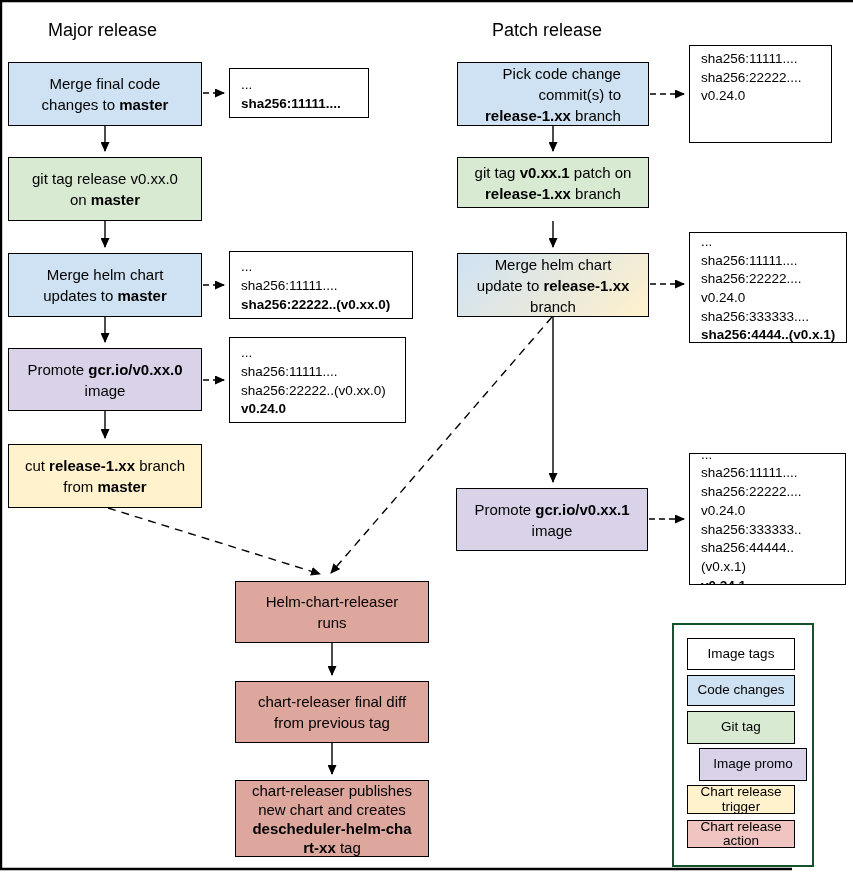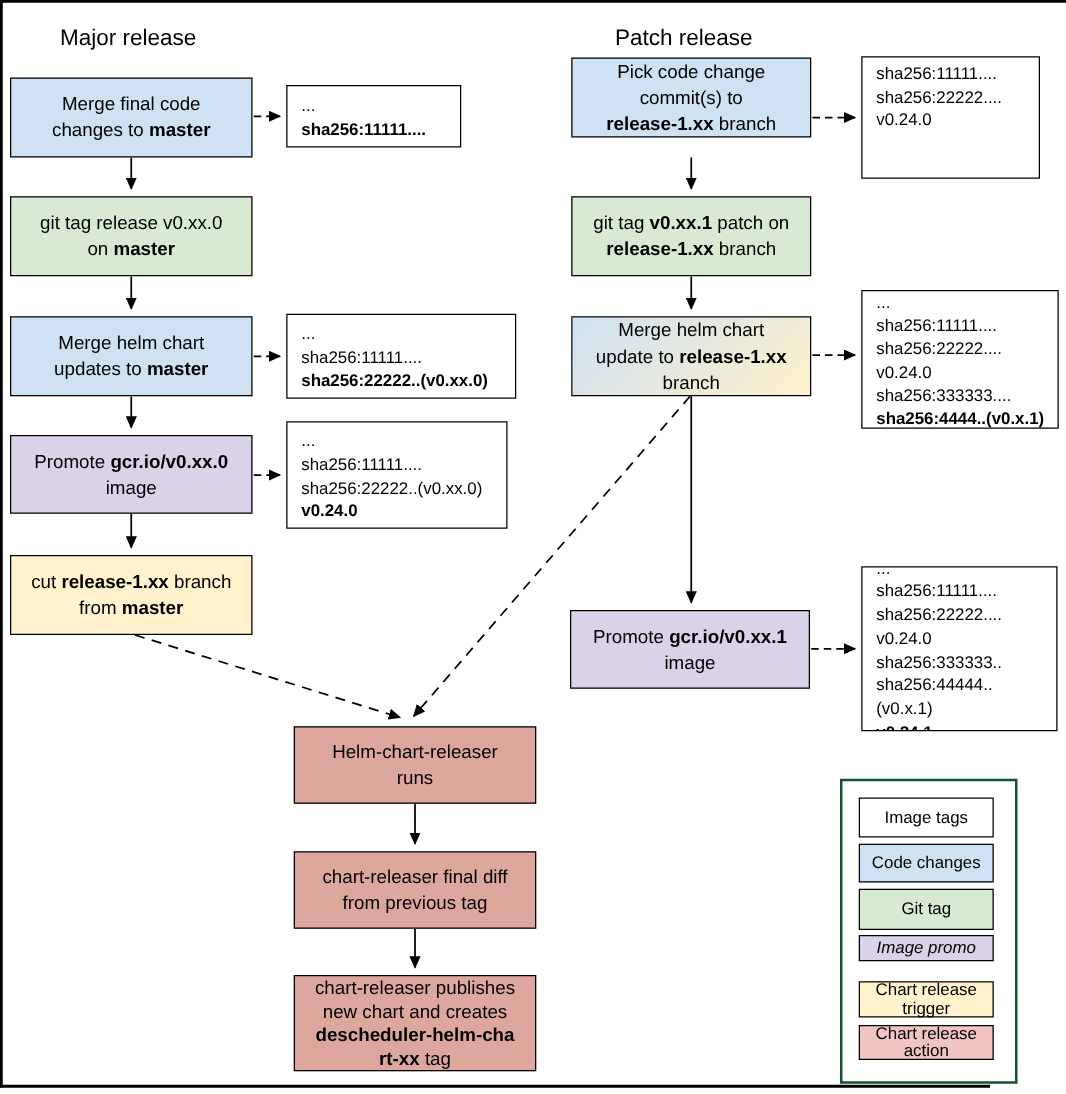--- a/index.html
+++ b/index.html
@@ -100,24 +100,24 @@
       <div>sha256:11111....</div>
       <div style="font-weight: 700;">sha256:22222..(v0.xx.0)</div>
     </div>
   <div class="tagbox" style="left:229px;top:337px;width:177px;height:86px;">
       <div>...</div>
       <div>sha256:11111....</div>
       <div>sha256:22222..(v0.xx.0)</div>
       <div style="font-weight: 700;">v0.24.0</div>
     </div>
 
-  <div class="node blue" style="left:457px;top:46px;width:192px;height:64px;"><span><span>Pick code change
+  <div class="node blue" style="left:457px;top:62px;width:192px;height:64px;text-align:right;"><span><span>Pick code change
 commit(s) to
 </span><b>release-1.xx</b><span> branch</span></span></div>
-  <div class="node green" style="left:457px;top:157px;width:192px;height:64px;"><span><span>git tag </span><b>v0.xx.1</b><span> patch on
+  <div class="node green" style="left:457px;top:157px;width:192px;height:51px;"><span><span>git tag </span><b>v0.xx.1</b><span> patch on
 </span><b>release-1.xx</b><span> branch</span></span></div>
   <div class="node grad" style="left:457px;top:253px;width:192px;height:64px;"><span><span>Merge helm chart
 update to </span><b>release-1.xx</b><span>
 branch</span></span></div>
   <div class="node purple" style="left:456px;top:488px;width:192px;height:63px;"><span><span>Promote </span><b>gcr.io/v0.xx.1</b><span>
 image</span></span></div>
 
   <div class="tagbox" style="left:689px;top:45px;width:143px;height:98px;">
       <div>...</div>
       <div>sha256:11111....</div>
@@ -149,18 +149,18 @@
 from previous tag</span></span></div>
   <div class="node salmon" style="left:235px;top:780px;width:194px;height:77px;line-height:19px;"><span><span>chart-releaser publishes
 new chart and creates
 </span><b>descheduler-helm-cha
 rt-xx</b><span> tag</span></span></div>
 
   <div class="legend" style="left:672px;top:623px;width:142px;height:244px;">
     <div class="lg-item lg-white" style="left:13px;top:13px;width:108px;height:32px;">Image tags</div>
     <div class="lg-item lg-blue" style="left:13px;top:50px;width:108px;height:31px;">Code changes</div>
     <div class="lg-item lg-green" style="left:13px;top:86px;width:108px;height:33px;">Git tag</div>
-    <div class="lg-item lg-purple" style="left:13px;top:123px;width:108px;height:21px;font-style:italic;">Image promo</div>
+    <div class="lg-item lg-purple" style="left:25px;top:123px;width:108px;height:33px;">Image promo</div>
     <div class="lg-item lg-yellow" style="left:13px;top:160px;width:108px;height:29px;">Chart release trigger</div>
     <div class="lg-item lg-pink" style="left:13px;top:195px;width:108px;height:28px;">Chart release action</div>
   </div>
 
 </div>
 
 </body></html>

